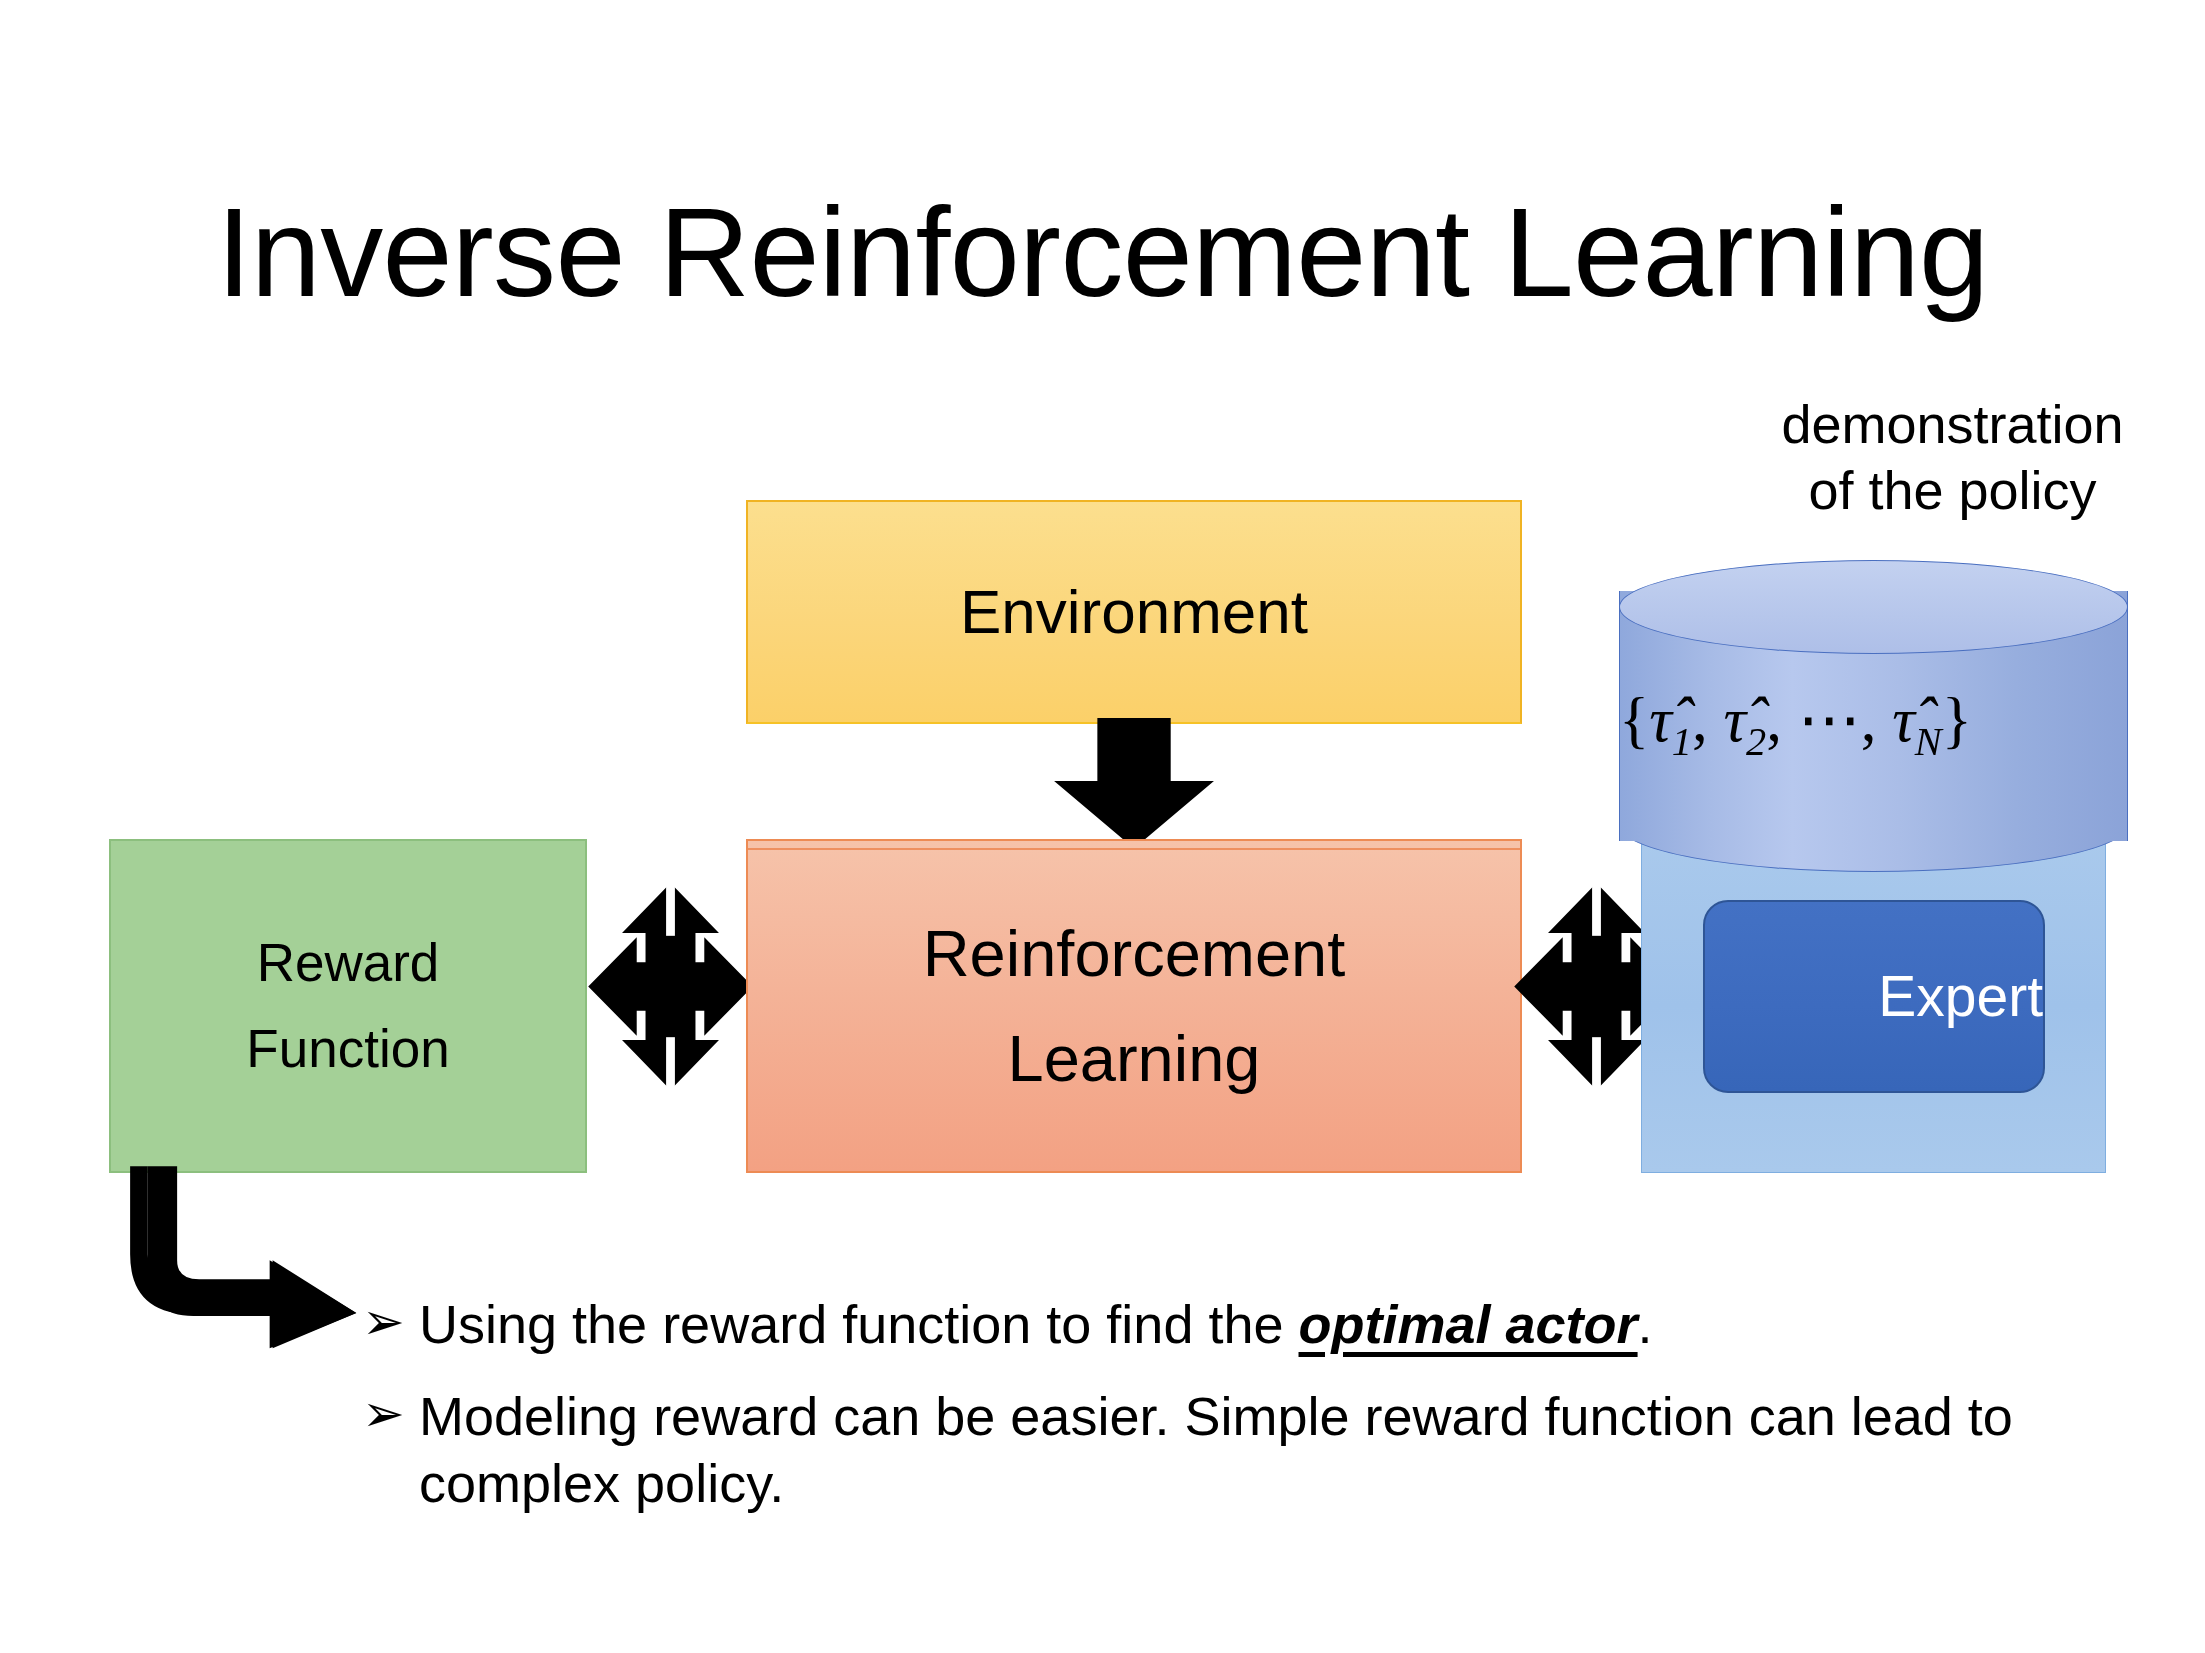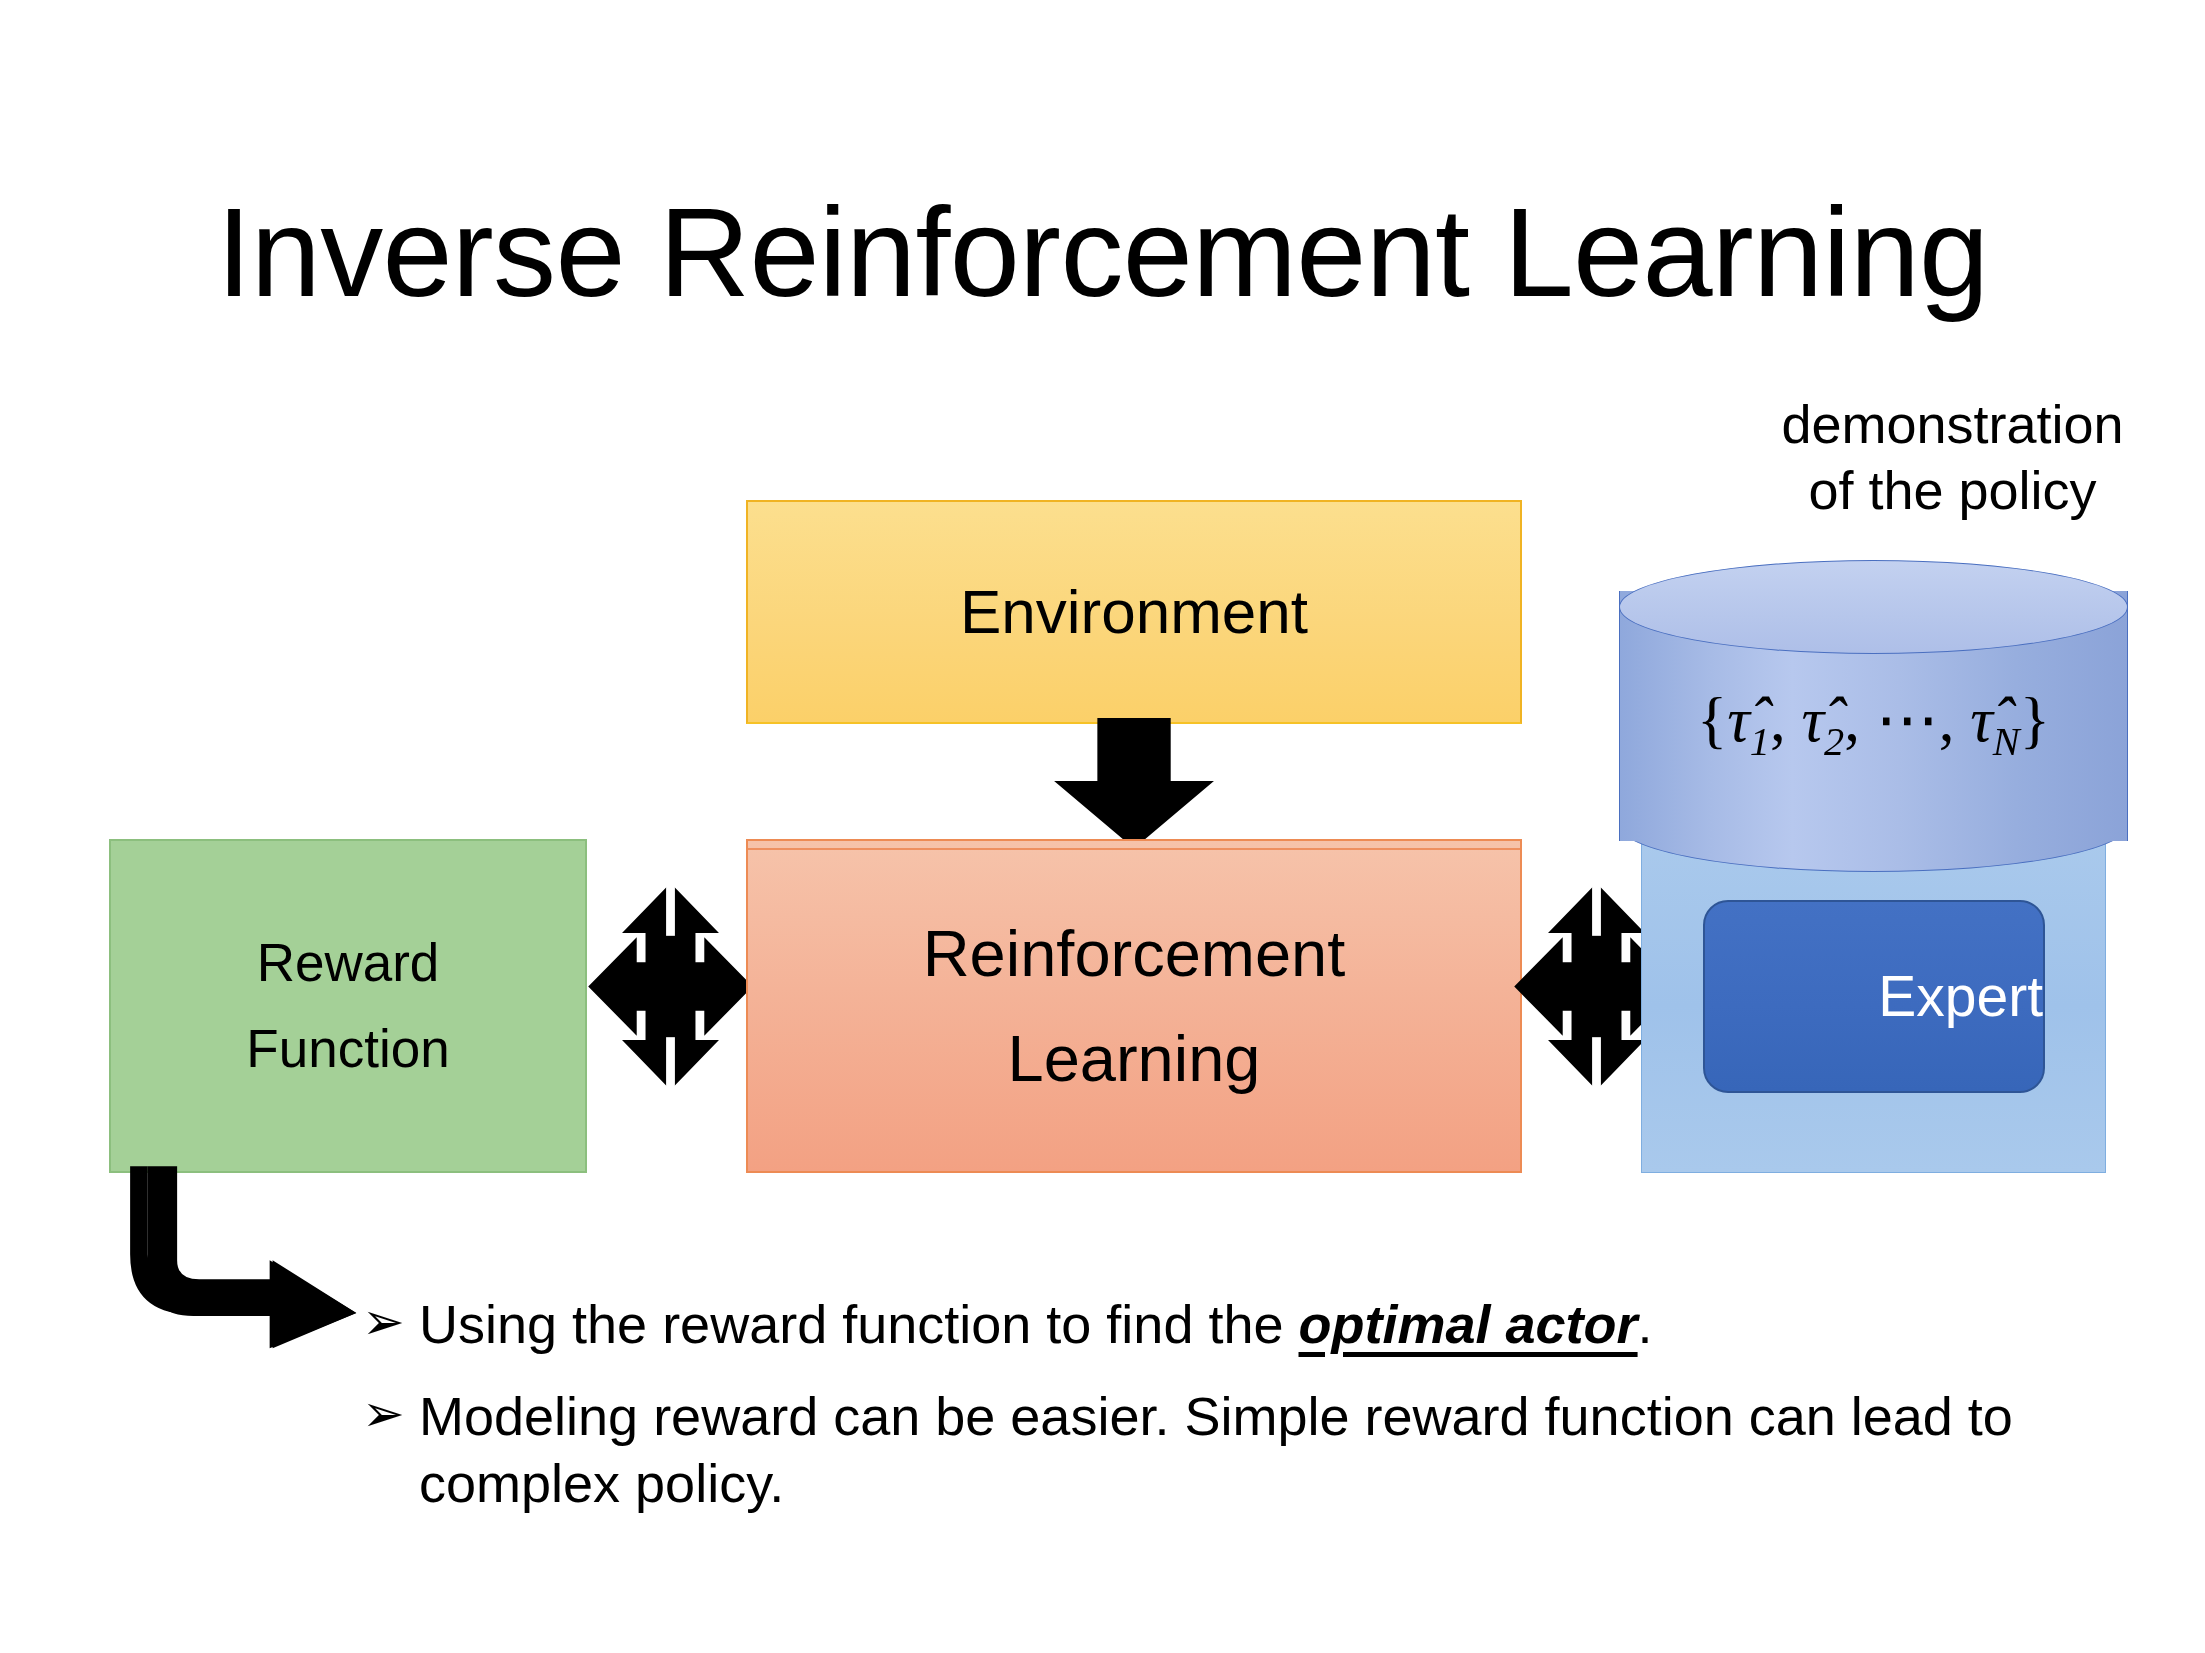--- a/index.html
+++ b/index.html
@@ -171,21 +171,20 @@
     box-sizing: border-box;
     border-radius: 50%;
     background: linear-gradient(180deg, #C3D1F0 0%, #B6C6EB 60%, #AEBFE8 100%);
     border: 1.5px solid #4A6FC0;
   }
   #cyl-formula {
     position: absolute;
     left: 0;
     top: 123px;
     width: 509px;
-    text-align: center;
     font-family: "Liberation Serif", serif;
     font-style: italic;
     font-size: 63px;
     color: #000000;
     white-space: nowrap;
   }
   #cyl-formula .sub {
     font-size: 0.64em;
     vertical-align: sub;
     font-style: italic;

